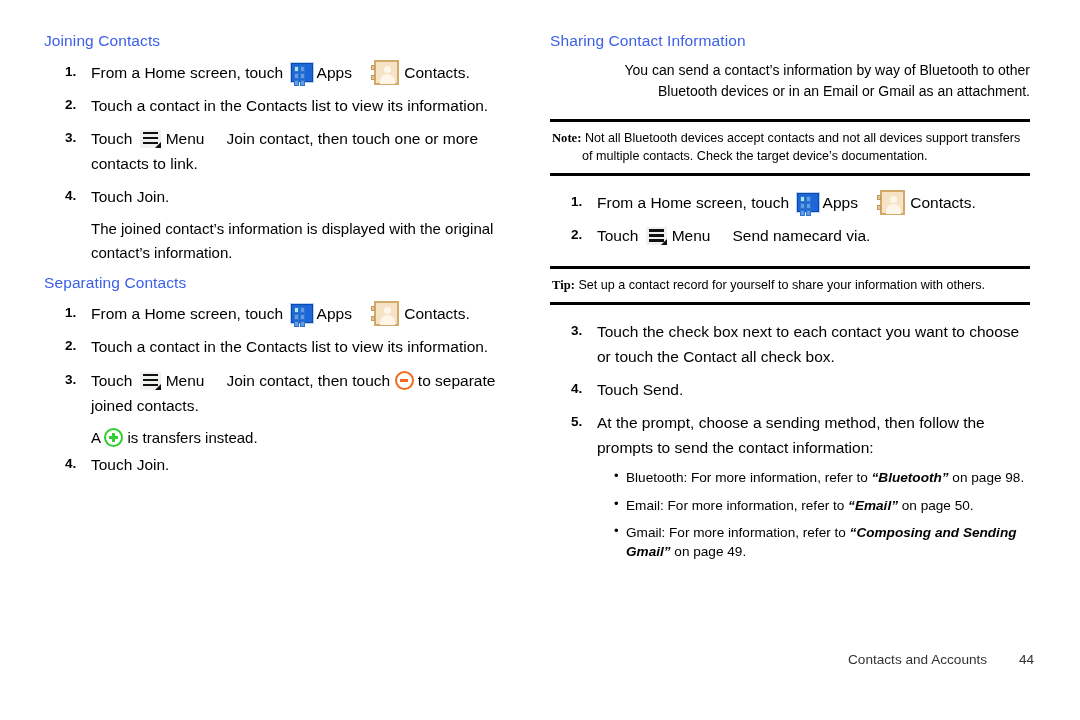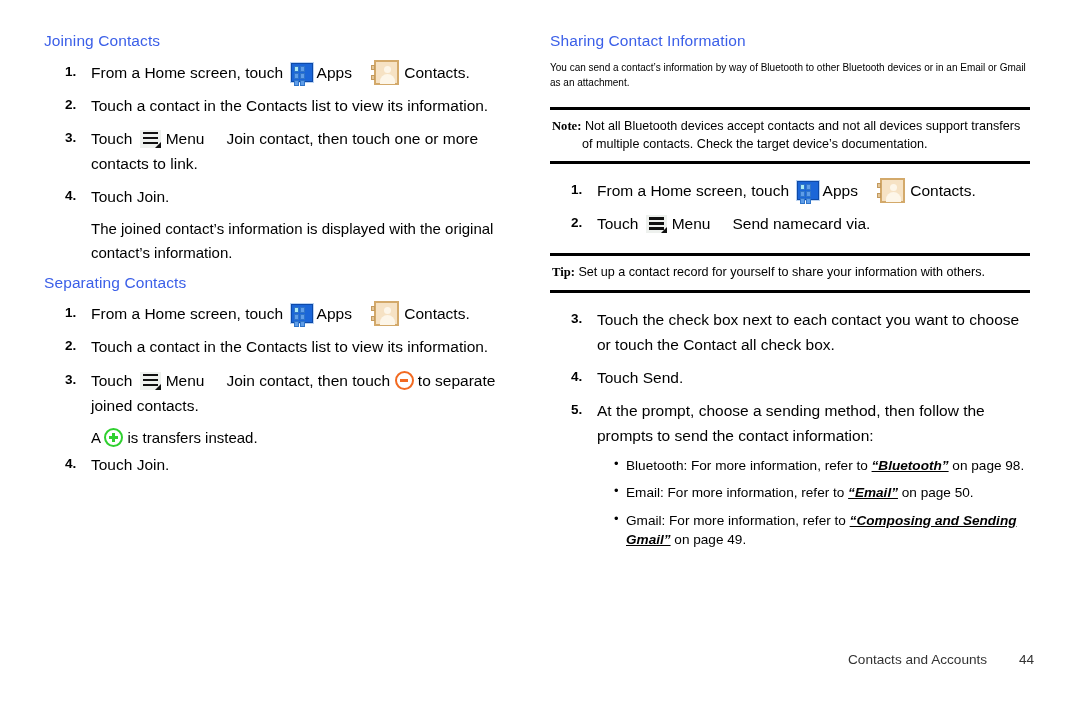--- a/index.html
+++ b/index.html
@@ -63,24 +63,25 @@
     padding-left: 47px;
     font-size: 15px;
     line-height: 1.62;
     margin-bottom: 8px;
   }
   .tight { margin-bottom: 2px; }
   b, strong { font-weight: normal; }
 
   
   p.body-para {
-    font-size: 10px;
+    font-size: 14px;
     line-height: 1.52;
-    margin: 0 0 0 0;
+    margin: 0 0 0 28px;
     padding: 0;
+    text-align: right;
   }
 
   
   .callout {
     margin: 17px 0 14px 0;
     border-top: 3px solid #000;
     border-bottom: 3px solid #000;
     padding: 7px 2px 8px 2px;
   }
   .callout .cl-body {
@@ -106,21 +107,21 @@
     font-size: 13.6px;
     line-height: 1.42;
     margin-bottom: 8px;
   }
   ul.bullets > li .bull {
     position: absolute;
     left: 64px;
     top: -1px;
     font-size: 13px;
   }
-  .ital { font-style: italic; font-weight: bold; text-decoration: underline; }
+  .ital { font-style: italic; font-weight: bold; }
 
   
   .footer {
     position: absolute;
     left: 0;
     top: 652px;
     width: 1034px;
     text-align: right;
     font-size: 13.6px;
     color: #333;

